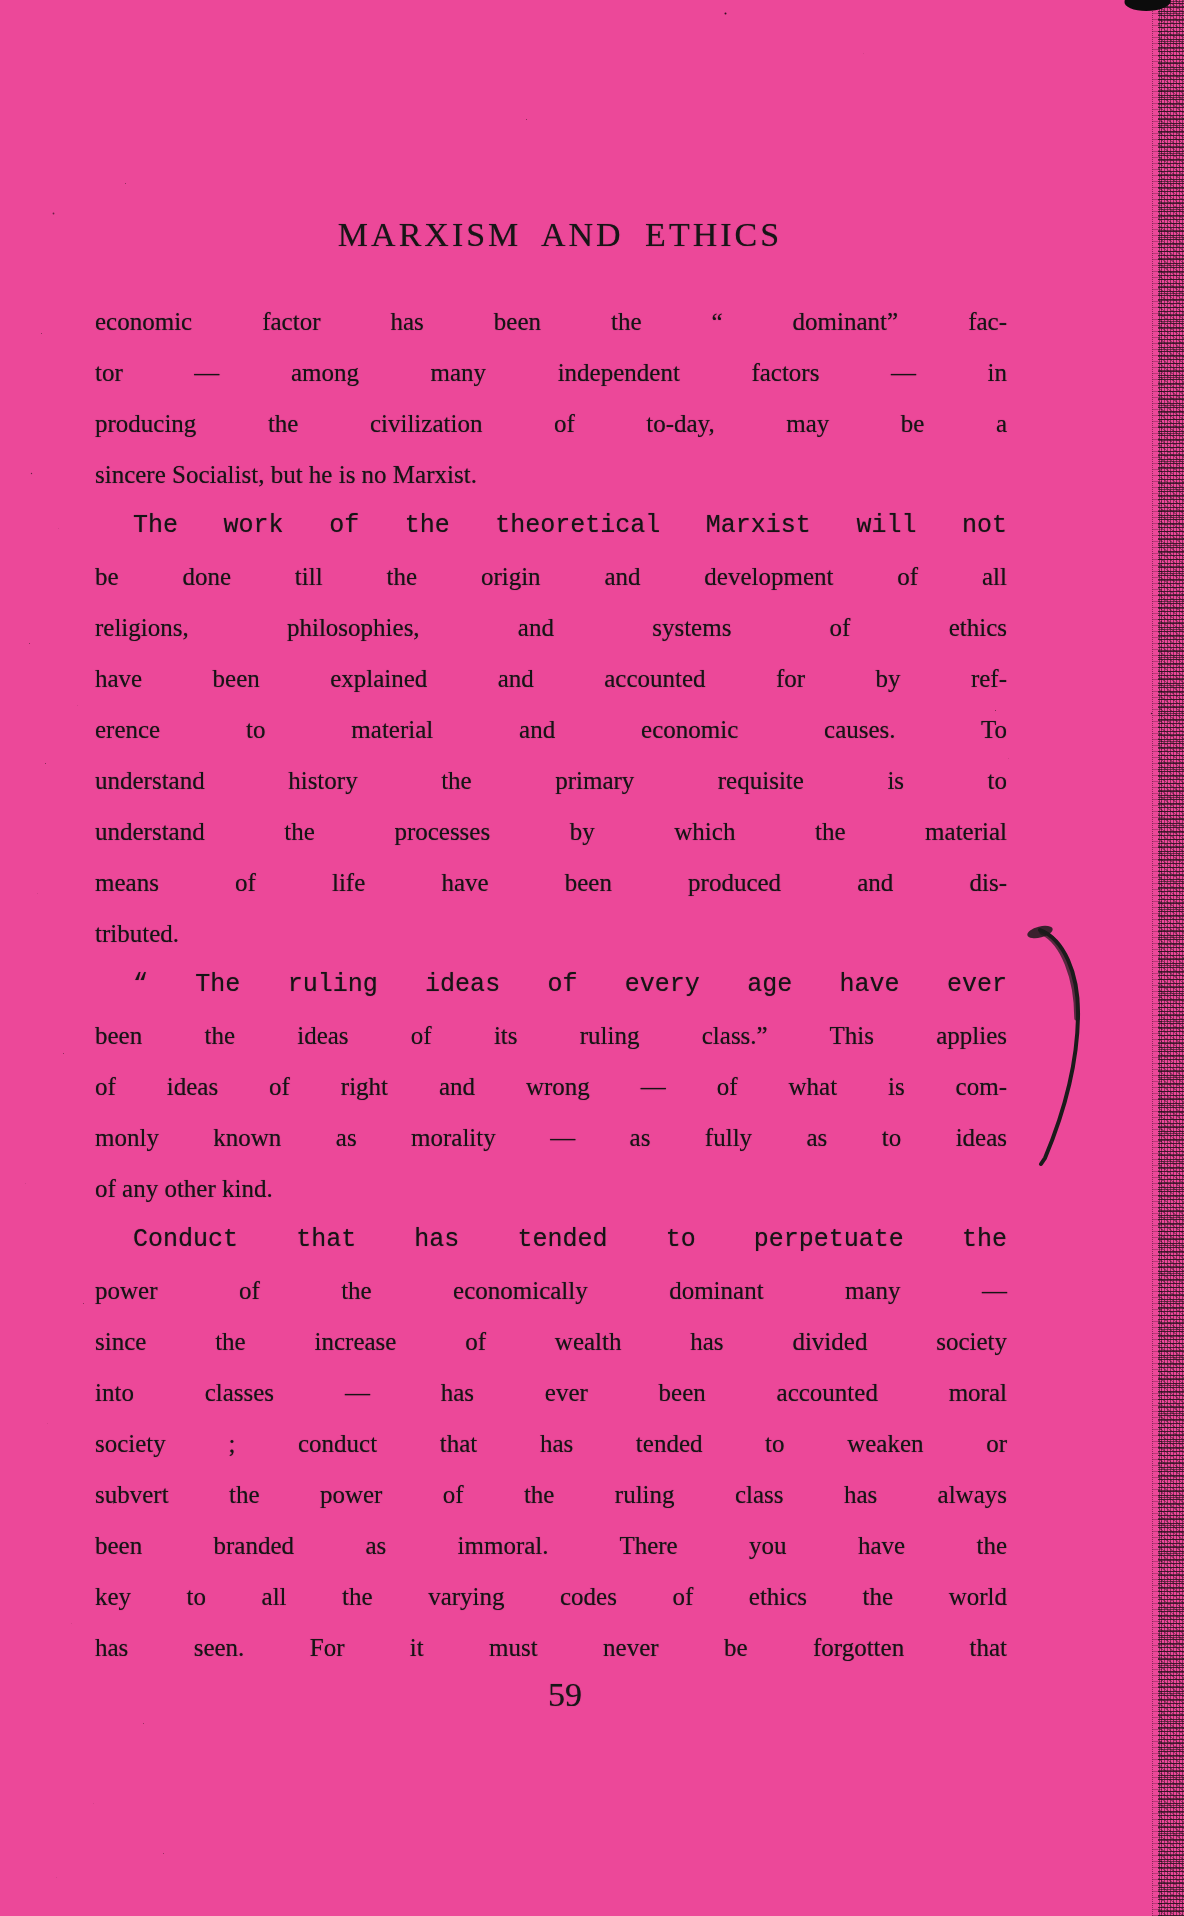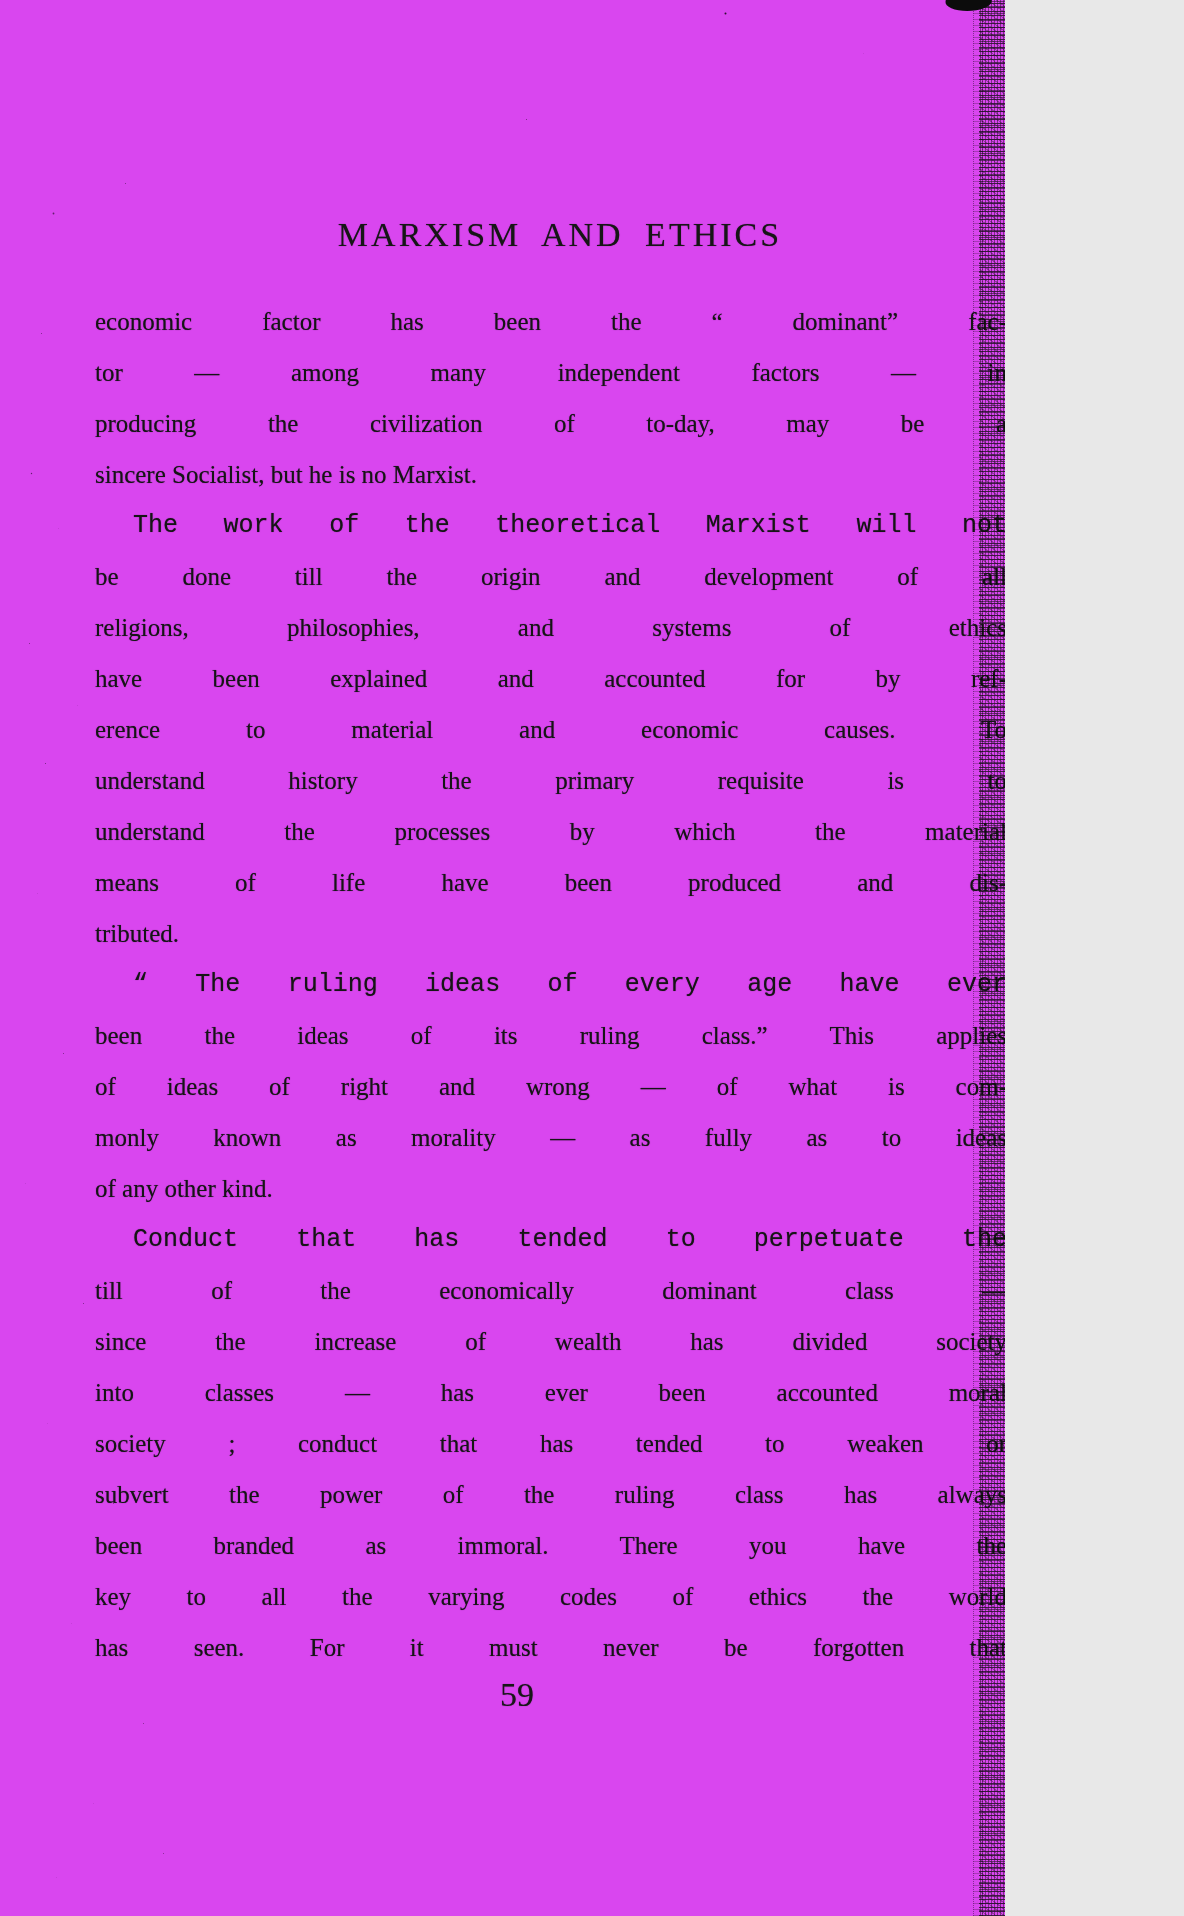--- a/index.html
+++ b/index.html
@@ -1,19 +1,19 @@
 <!DOCTYPE html>
 <html><head>
 <meta charset="utf-8">
 <style>
   html,body { margin:0; padding:0; background:#e8e8e8; }
   .page {
     position:relative;
-    width:1005px; height:1916px;
-    background:#d946ef;
+    width:1184px; height:1916px;
+    background:#ec4899;
     overflow:hidden;
     font-family:"Liberation Serif","DejaVu Serif",serif;
     color:#141414;
   }
   
   .running-head {
     position:absolute; left:230px; top:216px; width:660px;
     text-align:center;
     font-size:34px; letter-spacing:3px; word-spacing:10px;
     color:#161616;
@@ -32,20 +32,21 @@
     text-align:justify;
     text-align-last:justify;
     white-space:normal;
     overflow:visible;
   }
   .body-text .line.indent { padding-left:38px;font-family:Liberation Mono, monospace; }
   .body-text .line.para-end { text-align-last:left; }
   
   .page-number {
     position:absolute; left:500px; top:1676px; width:130px;
+    text-align:center;
     font-size:34px; color:#171717;
     text-shadow:0 0 1px rgba(0,0,0,.5);
   }
   
   .margin-bracket {
     position:absolute; left:1018px; top:916px;
     width:72px; height:262px;
     pointer-events:none;
   }
   
@@ -131,21 +132,21 @@
       <div class="line">understand history the primary requisite is to</div>
       <div class="line">understand the processes by which the material</div>
       <div class="line">means of life have been produced and dis-</div>
       <div class="line para-end">tributed.</div>
       <div class="line indent">“ The ruling ideas of every age have ever</div>
       <div class="line">been the ideas of its ruling class.”  This applies</div>
       <div class="line">of ideas of right and wrong — of what is com-</div>
       <div class="line">monly known as morality — as fully as to ideas</div>
       <div class="line para-end">of any other kind.</div>
       <div class="line indent">Conduct that has tended to perpetuate the</div>
-      <div class="line">till of the economically dominant class —</div>
+      <div class="line">power of the economically dominant many —</div>
       <div class="line">since the increase of wealth has divided society</div>
       <div class="line">into classes — has ever been accounted moral</div>
       <div class="line">society ; conduct that has tended to weaken or</div>
       <div class="line">subvert the power of the ruling class has always</div>
       <div class="line">been branded as immoral.  There you have the</div>
       <div class="line">key to all the varying codes of ethics the world</div>
       <div class="line">has seen.  For it must never be forgotten that</div>
     </div>
 
   <div class="page-number">59</div>

